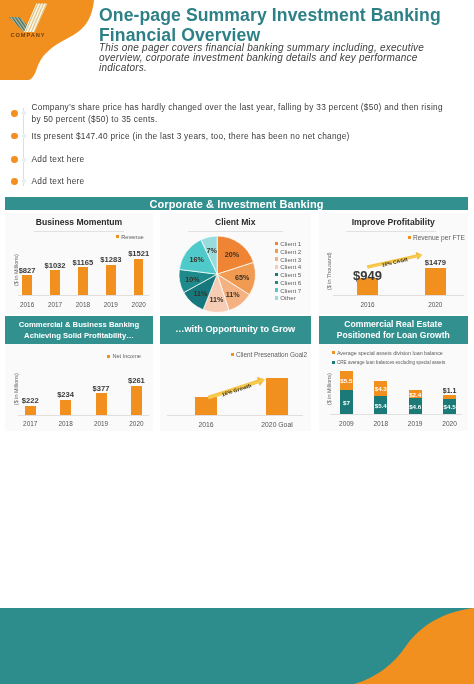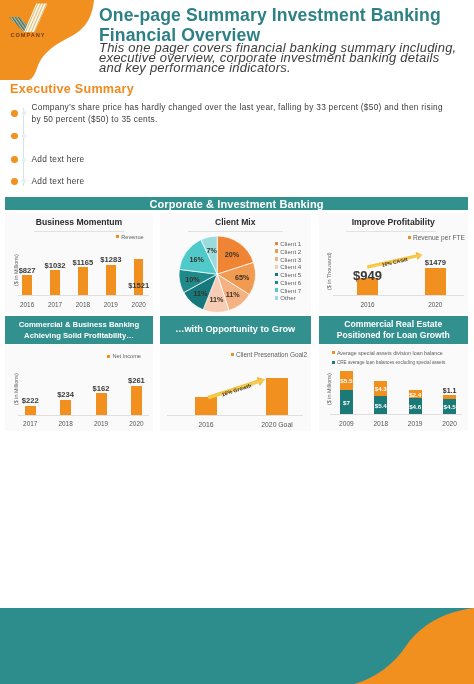--- a/index.html
+++ b/index.html
@@ -8,21 +8,21 @@
        -webkit-font-smoothing:antialiased;}
   .page{position:absolute;left:0;top:0;width:474px;height:684px;background:#fff;}
 
   
   .hdr-blob{position:absolute;left:0;top:0;width:100px;height:85px;}
   .logo{position:absolute;left:8px;top:3px;width:40px;height:29px;}
   .logo-word{position:absolute;left:10.5px;top:32px;font-size:5.7px;font-weight:bold;
        letter-spacing:0.9px;color:#6b3f10;font-family:"Liberation Sans",sans-serif;}
   .hdr-title{position:absolute;left:99px;top:4.5px;width:346px;font-size:17.6px;font-weight:bold;
        color:#2d8186;line-height:20.3px;letter-spacing:0.1px;}
-  .hdr-sub{position:absolute;left:99px;top:43px;width:366px;font-size:13px;font-style:italic;
+  .hdr-sub{position:absolute;left:99px;top:43px;width:366px;font-size:10px;font-style:italic;
        color:#3d3d3d;line-height:10px;letter-spacing:0.22px;}
 
   
   .exec-title{position:absolute;left:10px;top:81.5px;font-size:12.6px;font-weight:bold;color:#ef8b20;letter-spacing:0.25px;}
   .bullets{position:absolute;left:0px;top:0px;width:474px;height:195px;}
   .bdot{position:absolute;width:6.8px;height:6.8px;border-radius:50%;background:#f4901e;}
   .bline{position:absolute;left:23.2px;top:108px;width:1.1px;height:78px;background:#cfe3e8;}
   .bnotch{position:absolute;left:21.5px;width:4px;height:4px;background:#e8eff2;transform:rotate(45deg);}
   .btext{position:absolute;left:31.5px;font-size:8.3px;color:#3b3b3b;line-height:11.8px;letter-spacing:0.28px;}
 
@@ -72,28 +72,28 @@
       </pattern>
     </defs>
     <path d="M8 120 L96 120 L222 250 L134 250 Z" fill="url(#stripeL)"></path>
     <path d="M240 4 L334 4 L226 250 L136 250 Z" fill="url(#stripeR)"></path>
   </svg>
   <div class="logo-word">COMPANY</div>
 
   <div class="hdr-title">One-page Summary Investment Banking Financial Overview</div>
   <div class="hdr-sub">This one pager covers financial banking summary including, executive overview, corporate investment banking details and key performance indicators.</div>
 
-  <div class="exec-title">Executive Summary</div>
   <div class="bullets" id="bullets">
       <div class="bline"></div>
       <div class="bdot" style="left: 11.3px; top: 109.8px;"></div>
       <div class="bnotch" style="top: 111.2px;"></div>
       <div class="btext" style="top: 101.8px; width: 422px;">Company’s share price has hardly changed over the last year, falling by 33 percent ($50)  and then rising by 50  percent ($50)  to 35 cents.</div>
       <div class="bdot" style="left: 11.3px; top: 132.6px;"></div>
       <div class="bnotch" style="top: 134px;"></div>
+      <div class="btext" style="top: 130.6px; width: 430px;">Its present $147.40  price (in the last 3 years, too, there has been no net change)</div>
       <div class="bdot" style="left: 11.3px; top: 156.1px;"></div>
       <div class="bnotch" style="top: 157.5px;"></div>
       <div class="btext" style="top: 154px; width: 430px;">Add text here</div>
       <div class="bdot" style="left: 11.3px; top: 177.8px;"></div>
       <div class="bnotch" style="top: 179.2px;"></div>
       <div class="btext" style="top: 175.8px; width: 430px;">Add text here</div>
     </div>
 
   <div class="banner" style="left:5px;top:197px;width:463px;height:13px;font-size:11px;letter-spacing:0.1px;">Corporate &amp; Investment Banking</div>
 
@@ -121,21 +121,21 @@
       <div class="bar" style="left:50.2px;top:270.4053333333334px;width:9.6px;height:24.19466666666667px;"></div>
       <div class="barlab" style="left:37px;top:260.80533333333335px;width:36px;font-size:7.6px;">$1032</div>
       <div class="xtick" style="left:33px;top:300.6px;width:44px;font-size:6.4px;">2017</div>
       <div class="bar" style="left:78.10000000000001px;top:267.2872222222222px;width:9.6px;height:27.312777777777782px;"></div>
       <div class="barlab" style="left:64.9px;top:257.6872222222222px;width:36px;font-size:7.6px;">$1165</div>
       <div class="xtick" style="left:60.900000000000006px;top:300.6px;width:44px;font-size:6.4px;">2018</div>
       <div class="bar" style="left:105.99999999999999px;top:264.5207777777778px;width:9.6px;height:30.07922222222222px;"></div>
       <div class="barlab" style="left:92.79999999999998px;top:254.92077777777783px;width:36px;font-size:7.6px;">$1283</div>
       <div class="xtick" style="left:88.79999999999998px;top:300.6px;width:44px;font-size:6.4px;">2019</div>
       <div class="bar" style="left:133.89999999999998px;top:258.94100000000003px;width:9.6px;height:35.659px;"></div>
-      <div class="barlab" style="left:120.69999999999999px;top:249.34100000000004px;width:36px;font-size:7.6px;margin-top:32px;">$1521</div>
+      <div class="barlab" style="left:120.69999999999999px;top:249.34100000000004px;width:36px;font-size:7.6px;">$1521</div>
       <div class="xtick" style="left:116.69999999999999px;top:300.6px;width:44px;font-size:6.4px;">2020</div>
       <div class="chart-title" style="left:318.5px;top:217.3px;width:149.5px;font-size:8.6px;">Improve Profitability</div>
       <div class="rule" style="left:346px;top:230.6px;width:90px;"></div>
       <div class="axis-label" style="left:326px;top:290px;">($ in Thousand)</div>
       <div class="legend" style="left:407.5px;top:234.3px;font-size:6.6px;">
         <span class="lsw" style="background: rgb(242, 144, 31);"></span>
         <span>Revenue per FTE</span>
       </div>
       <div class="baseline" style="left:333px;top:295.3px;width:131px;"></div>
       <div class="bar" style="left:356.8px;top:277.79622222222224px;width:21.4px;height:17.50377777777778px;"></div>
@@ -164,21 +164,21 @@
         <span>Net Income</span>
       </div>
       <div class="baseline" style="left:18px;top:414.9px;width:131px;"></div>
       <div class="bar" style="left:24.7px;top:405.66923076923075px;width:11px;height:9.230769230769232px;"></div>
       <div class="barlab" style="left:12.2px;top:396.0692307692307px;width:36px;font-size:7.6px;">$222</div>
       <div class="xtick" style="left:8.2px;top:420.4px;width:44px;font-size:6.4px;">2017</div>
       <div class="bar" style="left:60.099999999999994px;top:399.5153846153846px;width:11px;height:15.384615384615383px;"></div>
       <div class="barlab" style="left:47.599999999999994px;top:389.9153846153846px;width:36px;font-size:7.6px;">$234</div>
       <div class="xtick" style="left:43.599999999999994px;top:420.4px;width:44px;font-size:6.4px;">2018</div>
       <div class="bar" style="left:95.5px;top:393.36153846153843px;width:11px;height:21.53846153846154px;"></div>
-      <div class="barlab" style="left:83px;top:383.7615384615384px;width:36px;font-size:7.6px;">$162</div>
+      <div class="barlab" style="left:83px;top:383.7615384615384px;width:36px;font-size:7.6px;">$377</div>
       <div class="xtick" style="left:79px;top:420.4px;width:44px;font-size:6.4px;">2019</div>
       <div class="bar" style="left:130.89999999999998px;top:385.66923076923075px;width:11px;height:29.23076923076923px;"></div>
       <div class="barlab" style="left:118.39999999999998px;top:376.0692307692307px;width:36px;font-size:7.6px;">$261</div>
       <div class="xtick" style="left:114.39999999999998px;top:420.4px;width:44px;font-size:6.4px;">2020</div>
       <div class="chart-title" style="left:159.5px;top:0px;width:151.5px;font-size:9.4px;"></div>
       <div class="legend" style="left:230.6px;top:351.2px;font-size:6.4px;">
         <span class="lsw" style="background: rgb(242, 144, 31);"></span>
         <span>Client Presenation Goal2</span>
       </div>
       <div class="baseline" style="left:167px;top:414.7px;width:136px;"></div>

